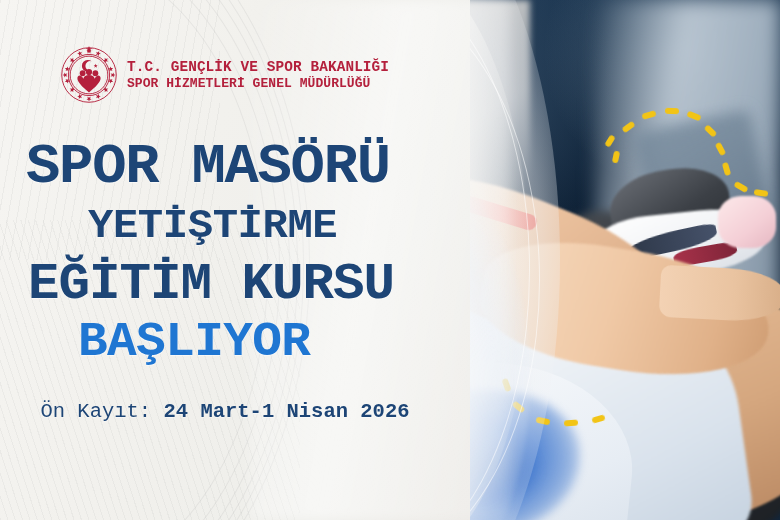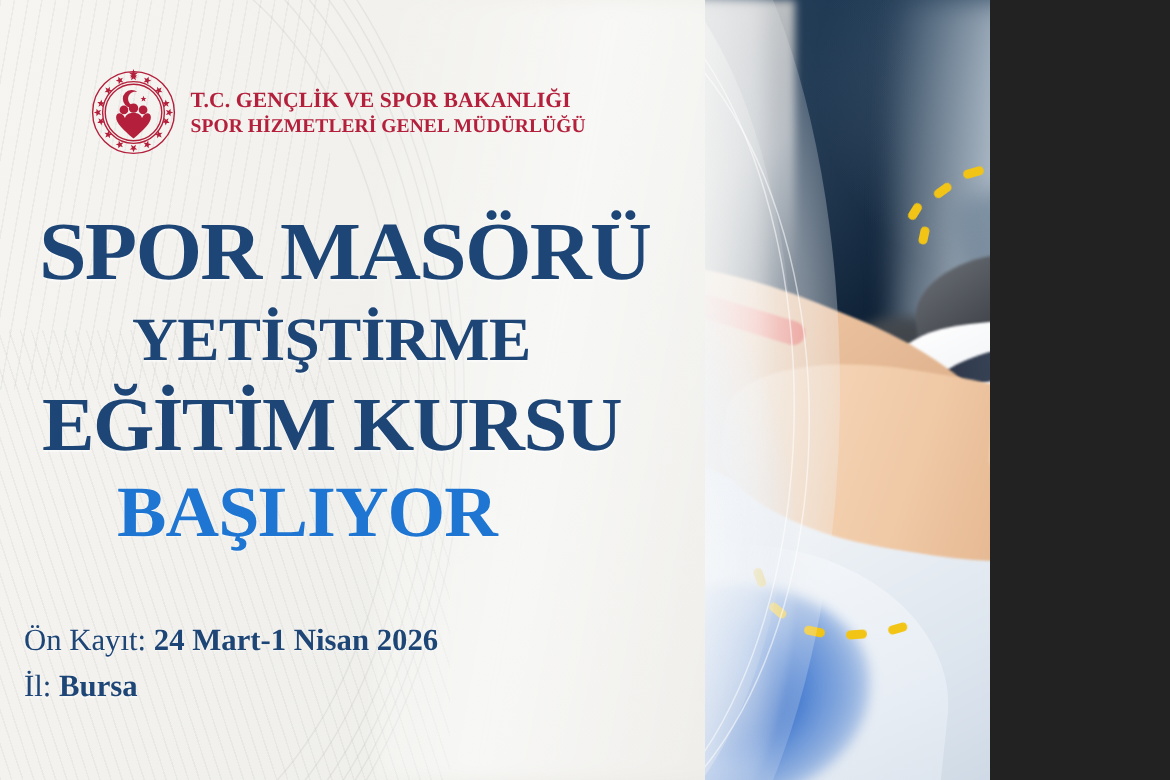--- a/index.html
+++ b/index.html
@@ -1,24 +1,24 @@
 <!DOCTYPE html>
 <html lang="tr"><head>
 <meta charset="utf-8">
 <title>Spor Masörü Yetiştirme Eğitim Kursu</title>
 <style>
   html,body{margin:0;padding:0;background:#222;}
   *{box-sizing:border-box;}
 
   .poster{
     position:relative;
-    width:660px;height:520px;
+    width:780px;height:520px;
     overflow:hidden;
     background:#bef264;
-    font-family:Liberation Serif, serif;
+    font-family:Liberation Mono, monospace;
     -webkit-font-smoothing:antialiased;
   }
 
   
   .photo{
     position:absolute;
     left:360px;top:0;width:420px;height:520px;
     overflow:hidden;
   }
   
@@ -270,22 +270,22 @@
   }
   .h4{
     position:absolute;left:78px;top:318px;
     font-size:48px;letter-spacing:-.6px;
     color:#1f76d2;
     transform:scaleX(1.03);transform-origin:left center;
   }
 
   
   .details{
-    position:absolute;left:16px;top:396px;width:450px;
-    z-index:11;margin-top:16px;
+    position:absolute;left:0;top:396px;width:450px;
+    z-index:11;text-align:center;
   }
   .d-line{
     color:#1d4576;
     font-size:20.5px;
     line-height:1.52;
     white-space:nowrap;
     text-shadow:0 1px 1px rgba(255,255,255,.55);
   }
   .d-line .lbl{font-weight:normal;}
   .d-line .val{font-weight:bold;}
@@ -421,19 +421,15 @@
     <div class="h-line h2">YETİŞTİRME</div>
     <div class="h-line h3">EĞİTİM KURSU</div>
     <div class="h-line h4">BAŞLIYOR</div>
   </div>
 
   <div class="details">
     <div class="d-line">
       <span class="lbl">Ön Kayıt:</span>
       <span class="val">24 Mart-1 Nisan 2026</span>
     </div>
-    <div class="d-line">
-      <span class="lbl">İl:</span>
-      <span class="val">Bursa</span>
-    </div>
   </div>
 
 </div>
 
 </body></html>

